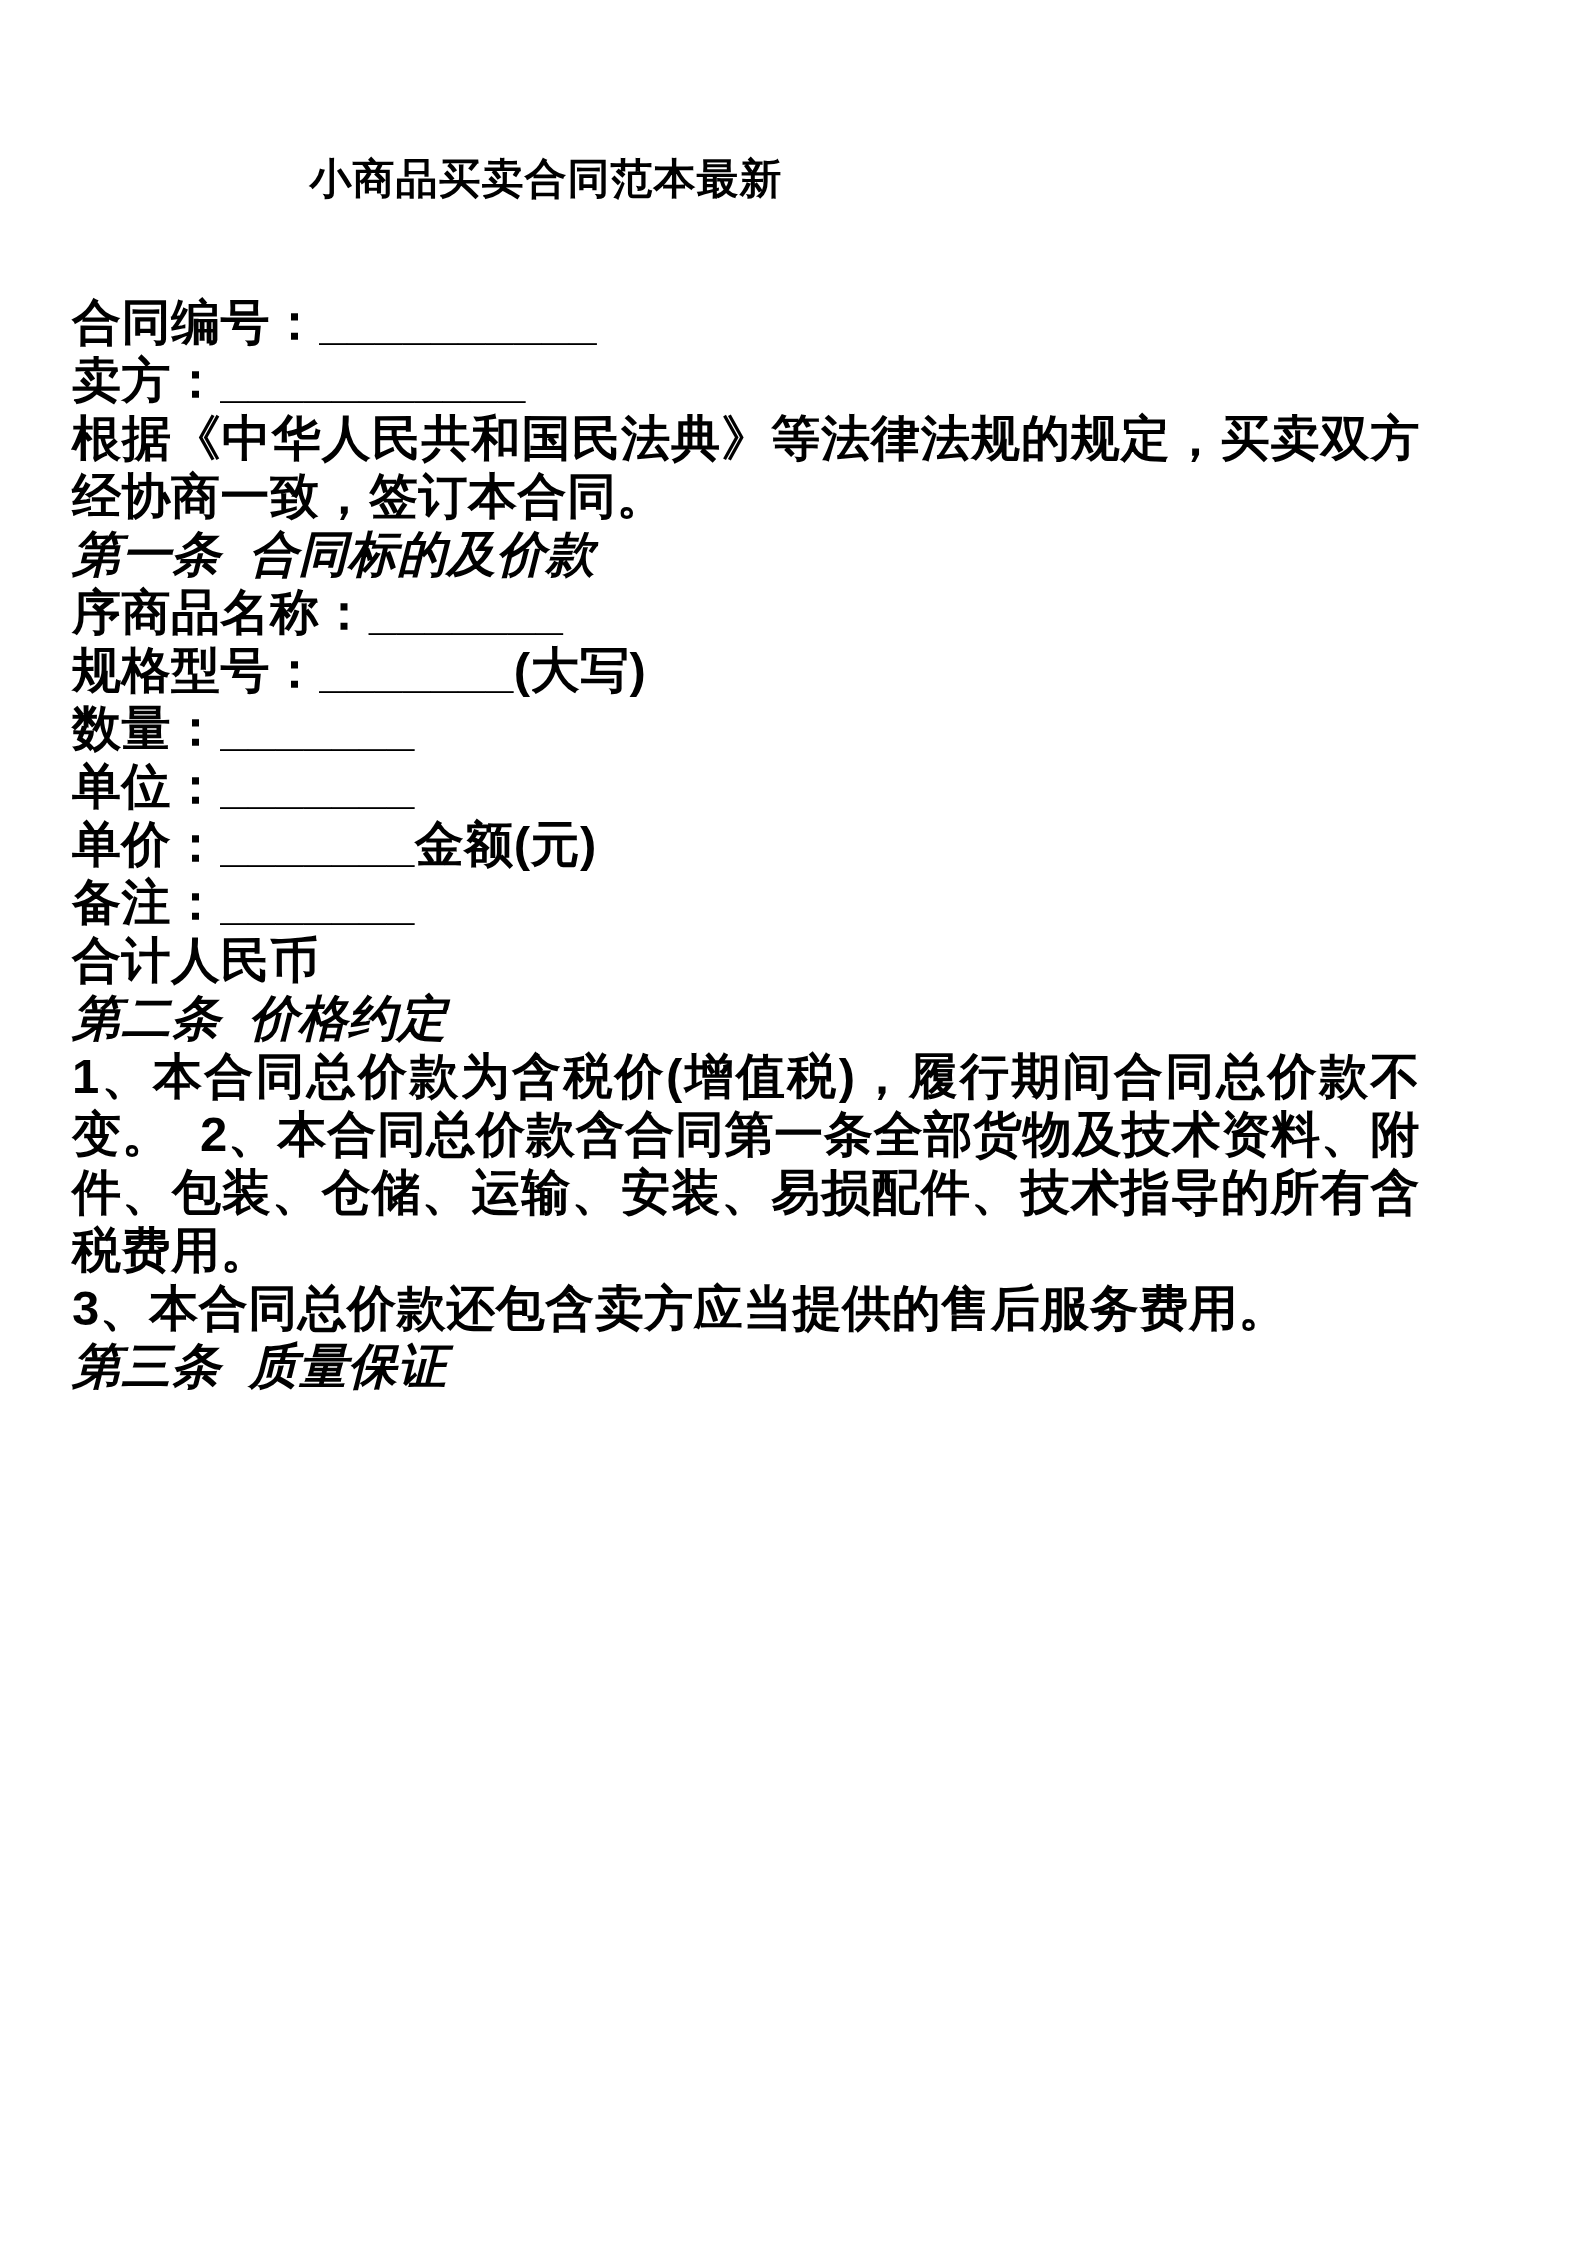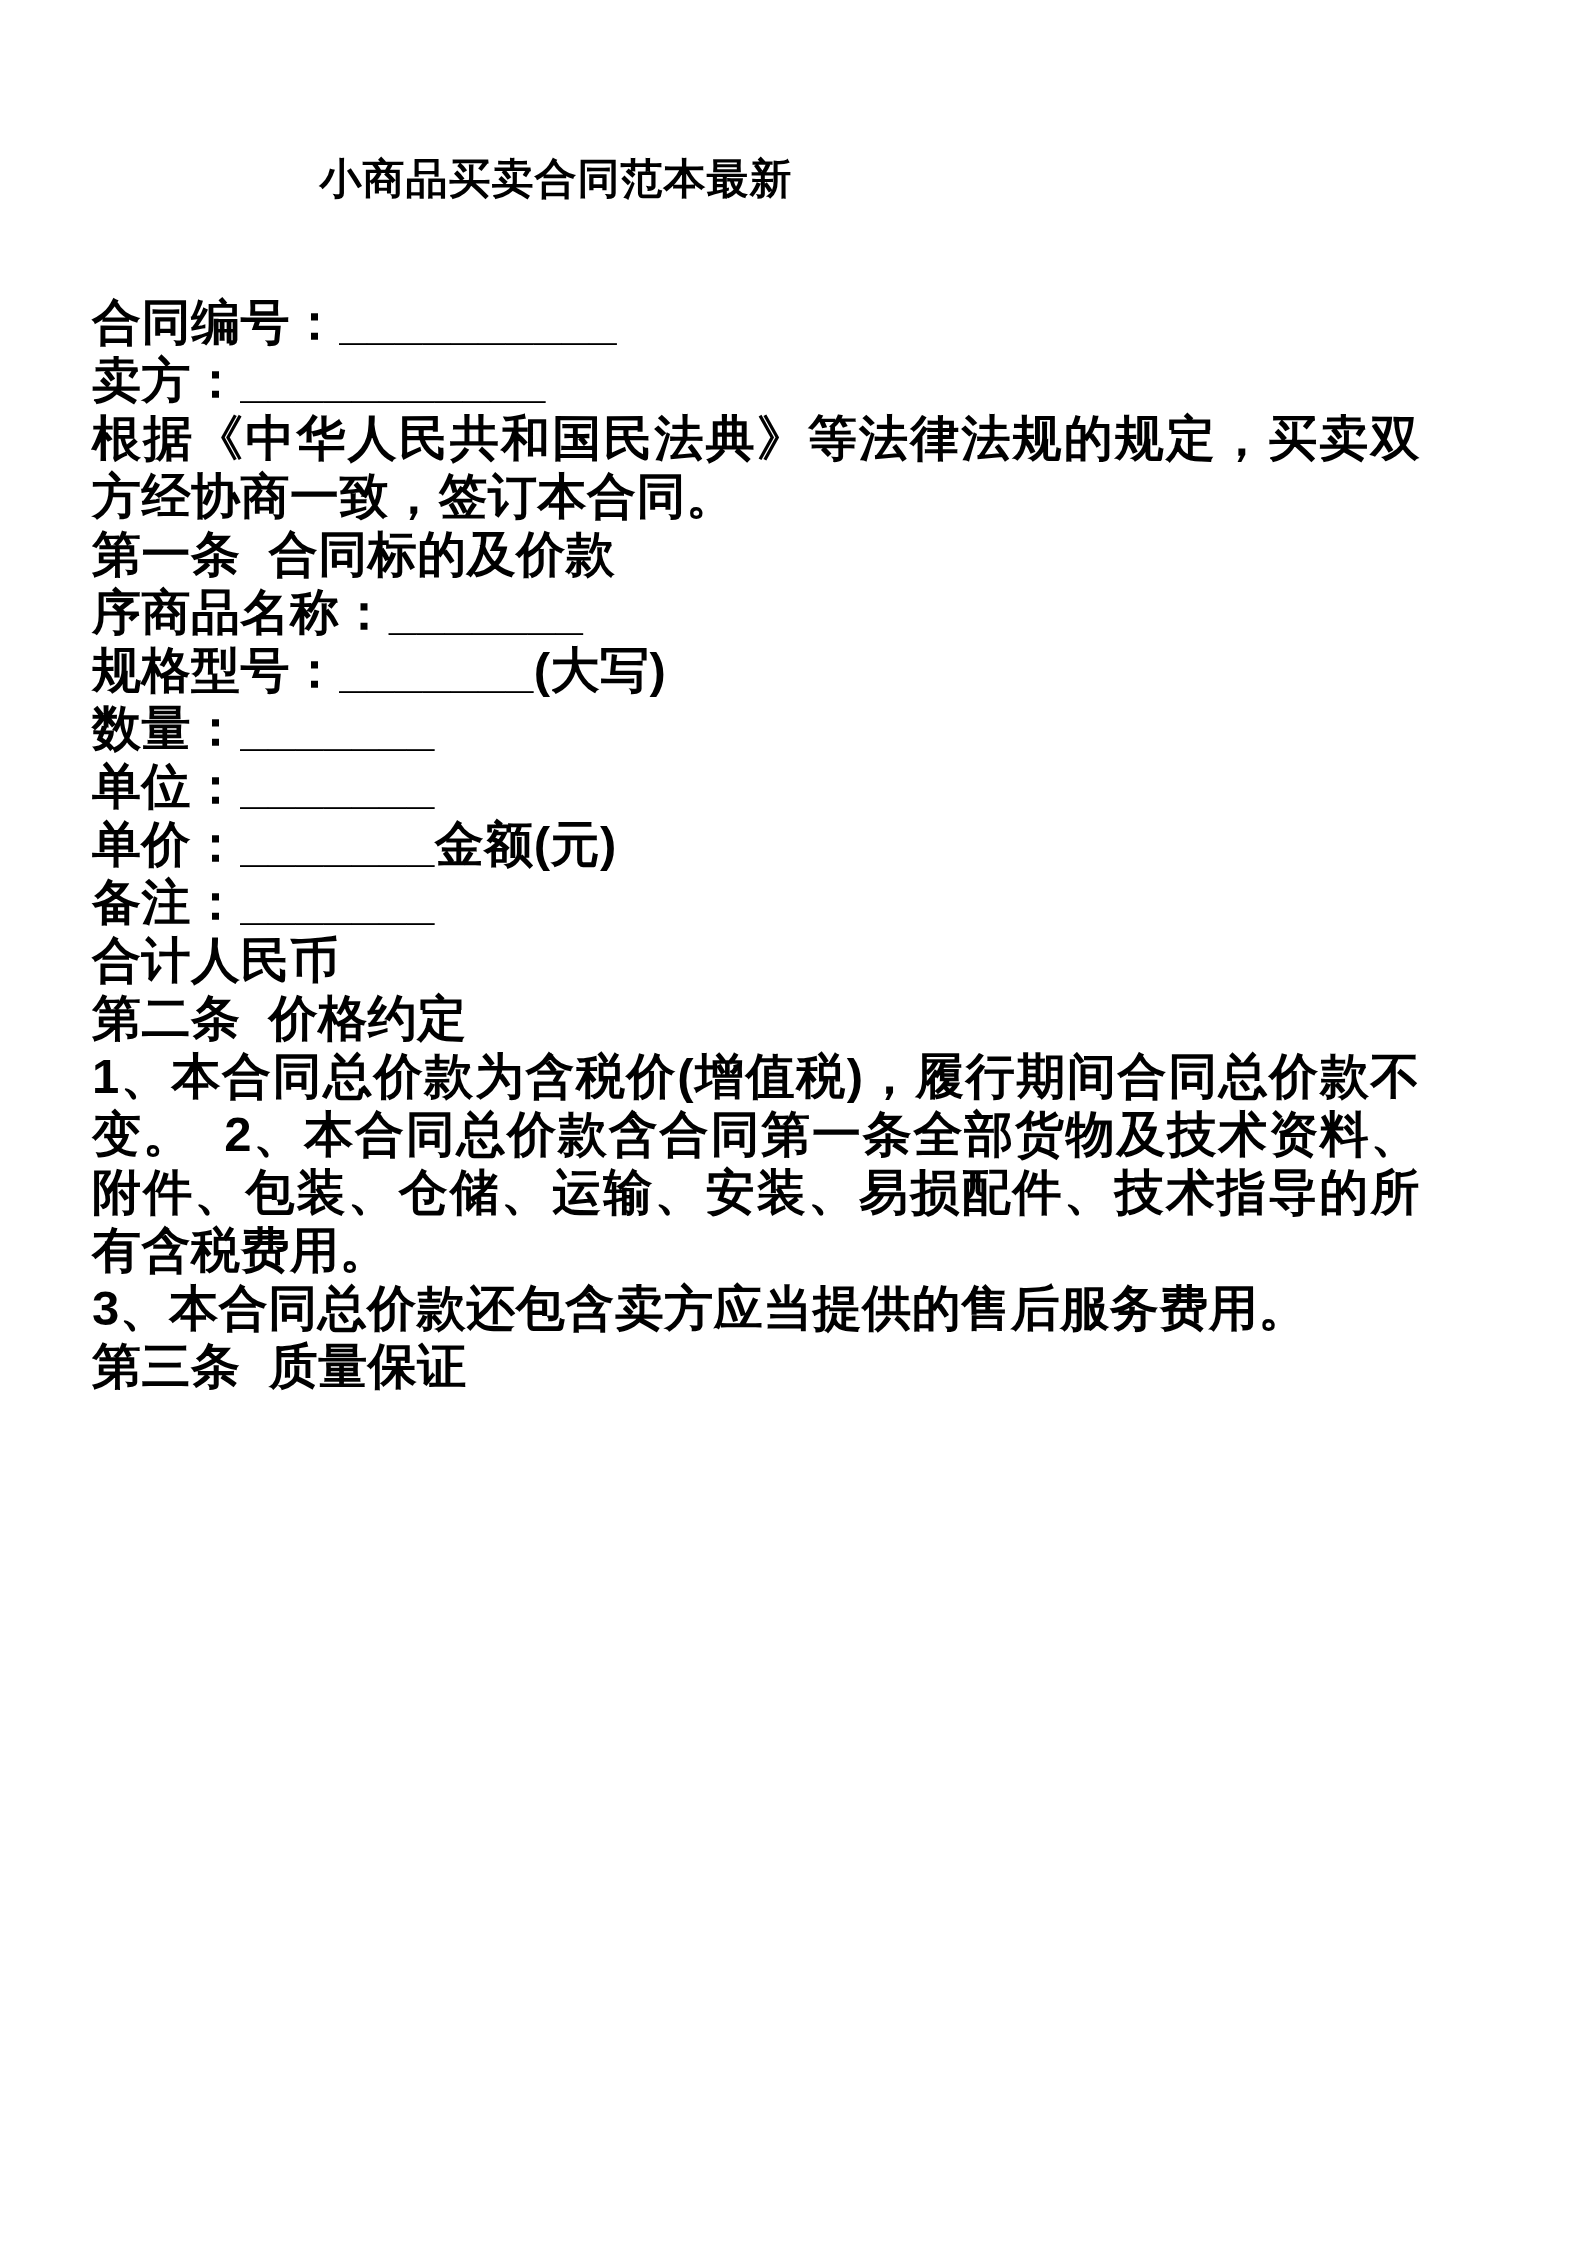--- a/index.html
+++ b/index.html
@@ -10,21 +10,21 @@
   }
   body {
     font-family: "Liberation Sans", "DejaVu Sans", sans-serif;
     color: #000000;
   }
   .page {
     width: 1586px;
     height: 2244px;
     margin: 0 auto;
     background: #ffffff;
-    padding: 150px 166px 60px 92px;
+    padding: 150px 166px 60px 72px;
     overflow: hidden;
   }
   .doc-title {
     font-size: 42px;
     font-weight: 700;
     line-height: 58px;
     margin: 0 0 85px 0;
     text-align: center;
     padding-right: 400px;
     letter-spacing: 1px;
@@ -33,20 +33,21 @@
     font-size: 49px;
     font-weight: 600;
     line-height: 58px;
     margin: 0;
     text-align: justify;
     white-space: pre-wrap;
     letter-spacing: 0.5px;
   }
   .heading {
     font-weight: 700;
+    font-style: italic;
   }
 </style>
 </head>
 <body>
 
 <div class="page">
 
   <h1 class="doc-title">小商品买卖合同范本最新</h1>
 
   <p class="para">合同编号：__________</p>

